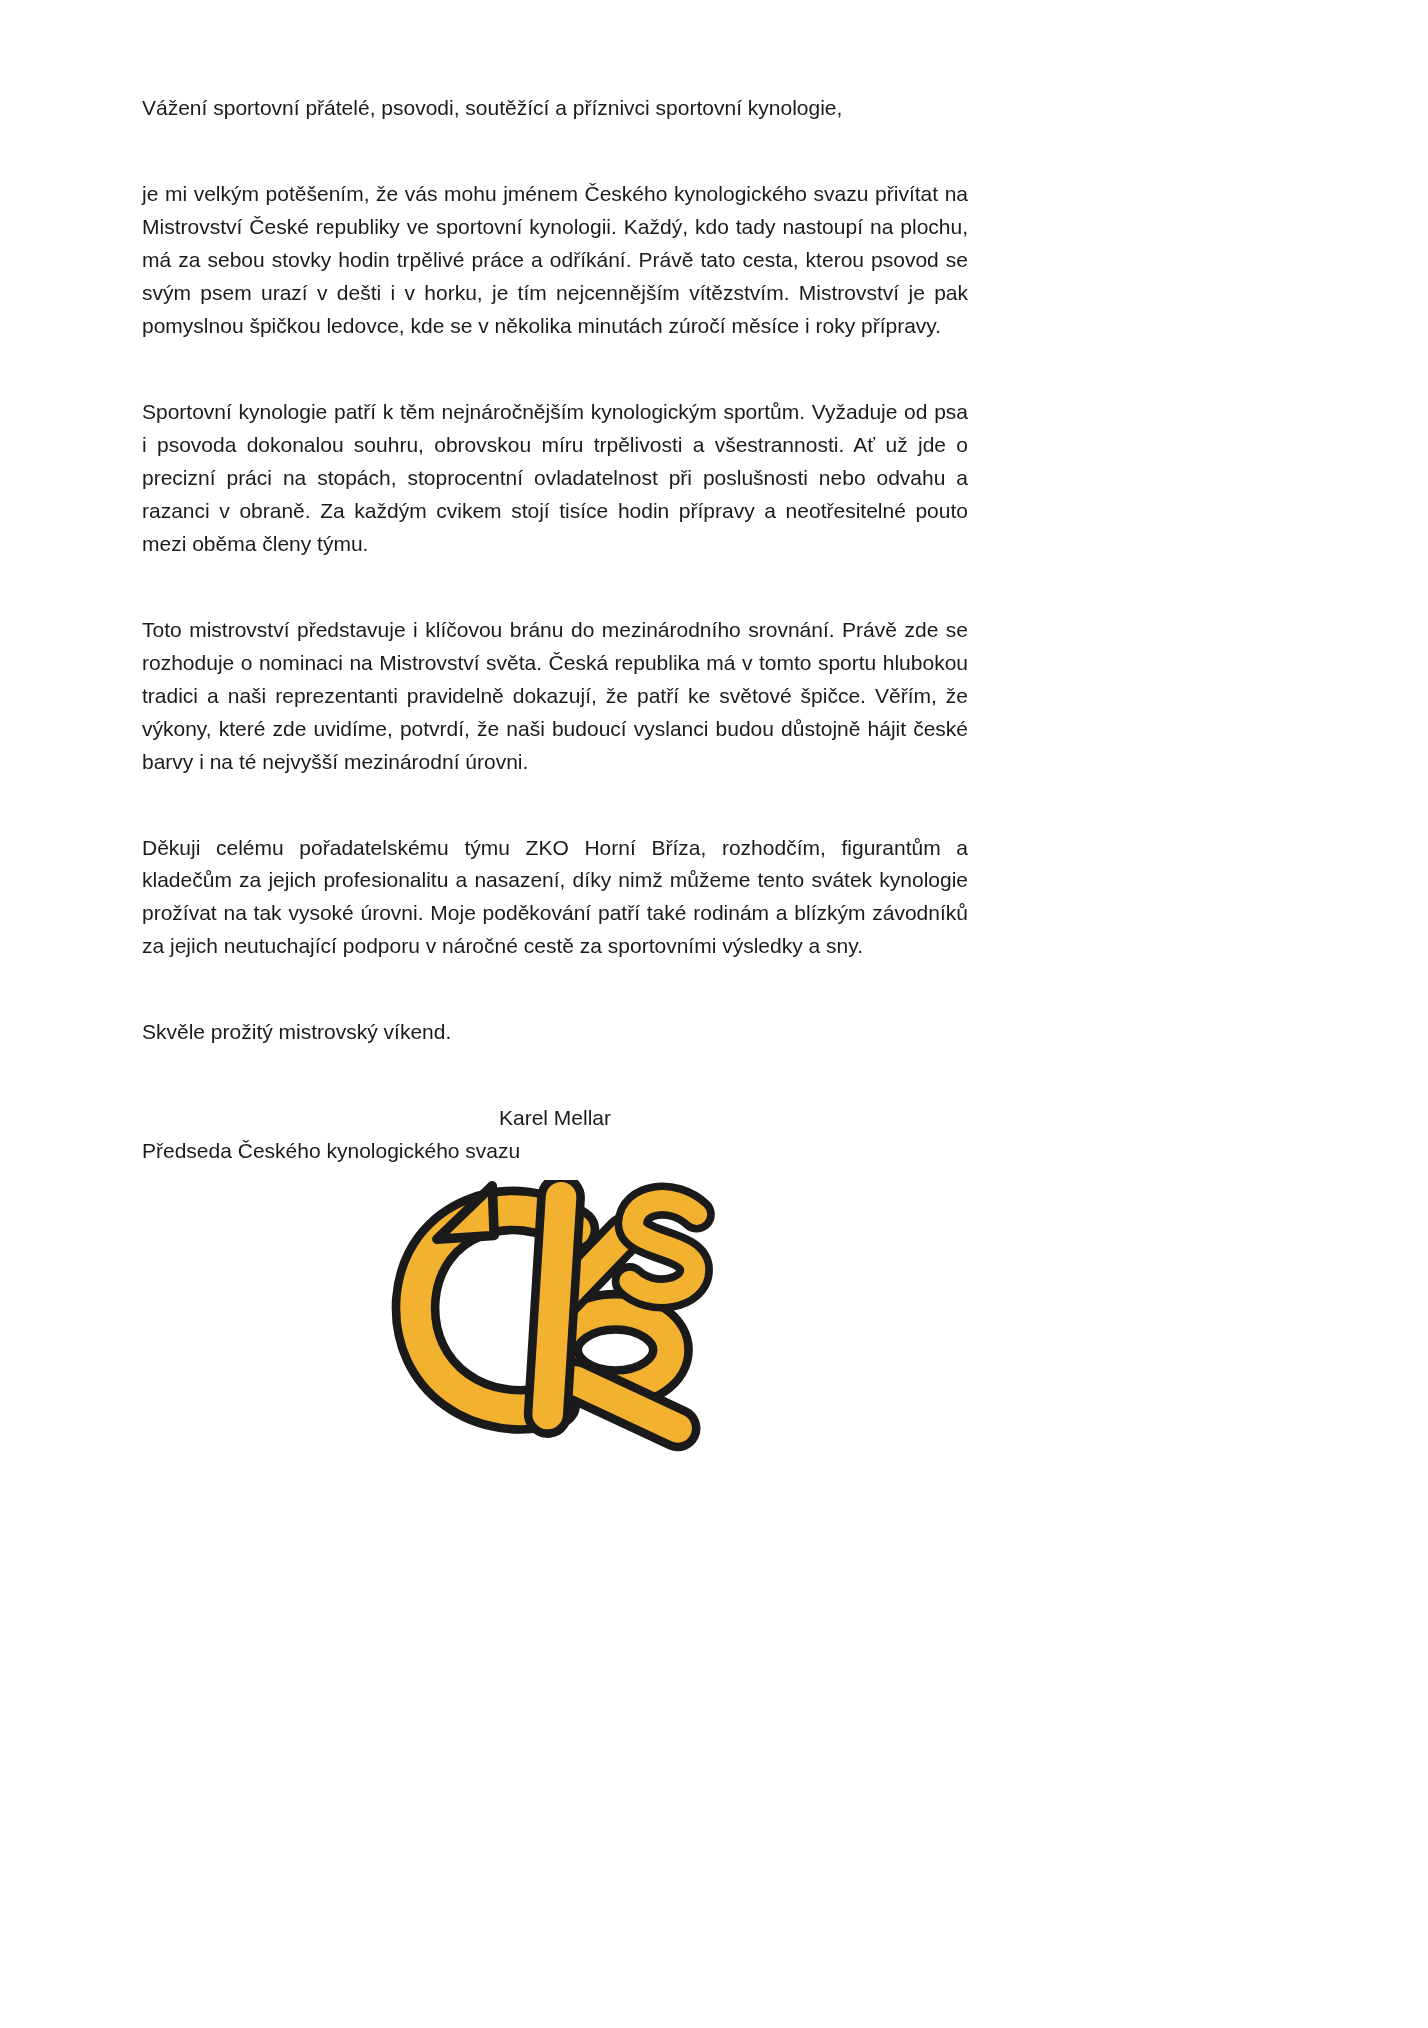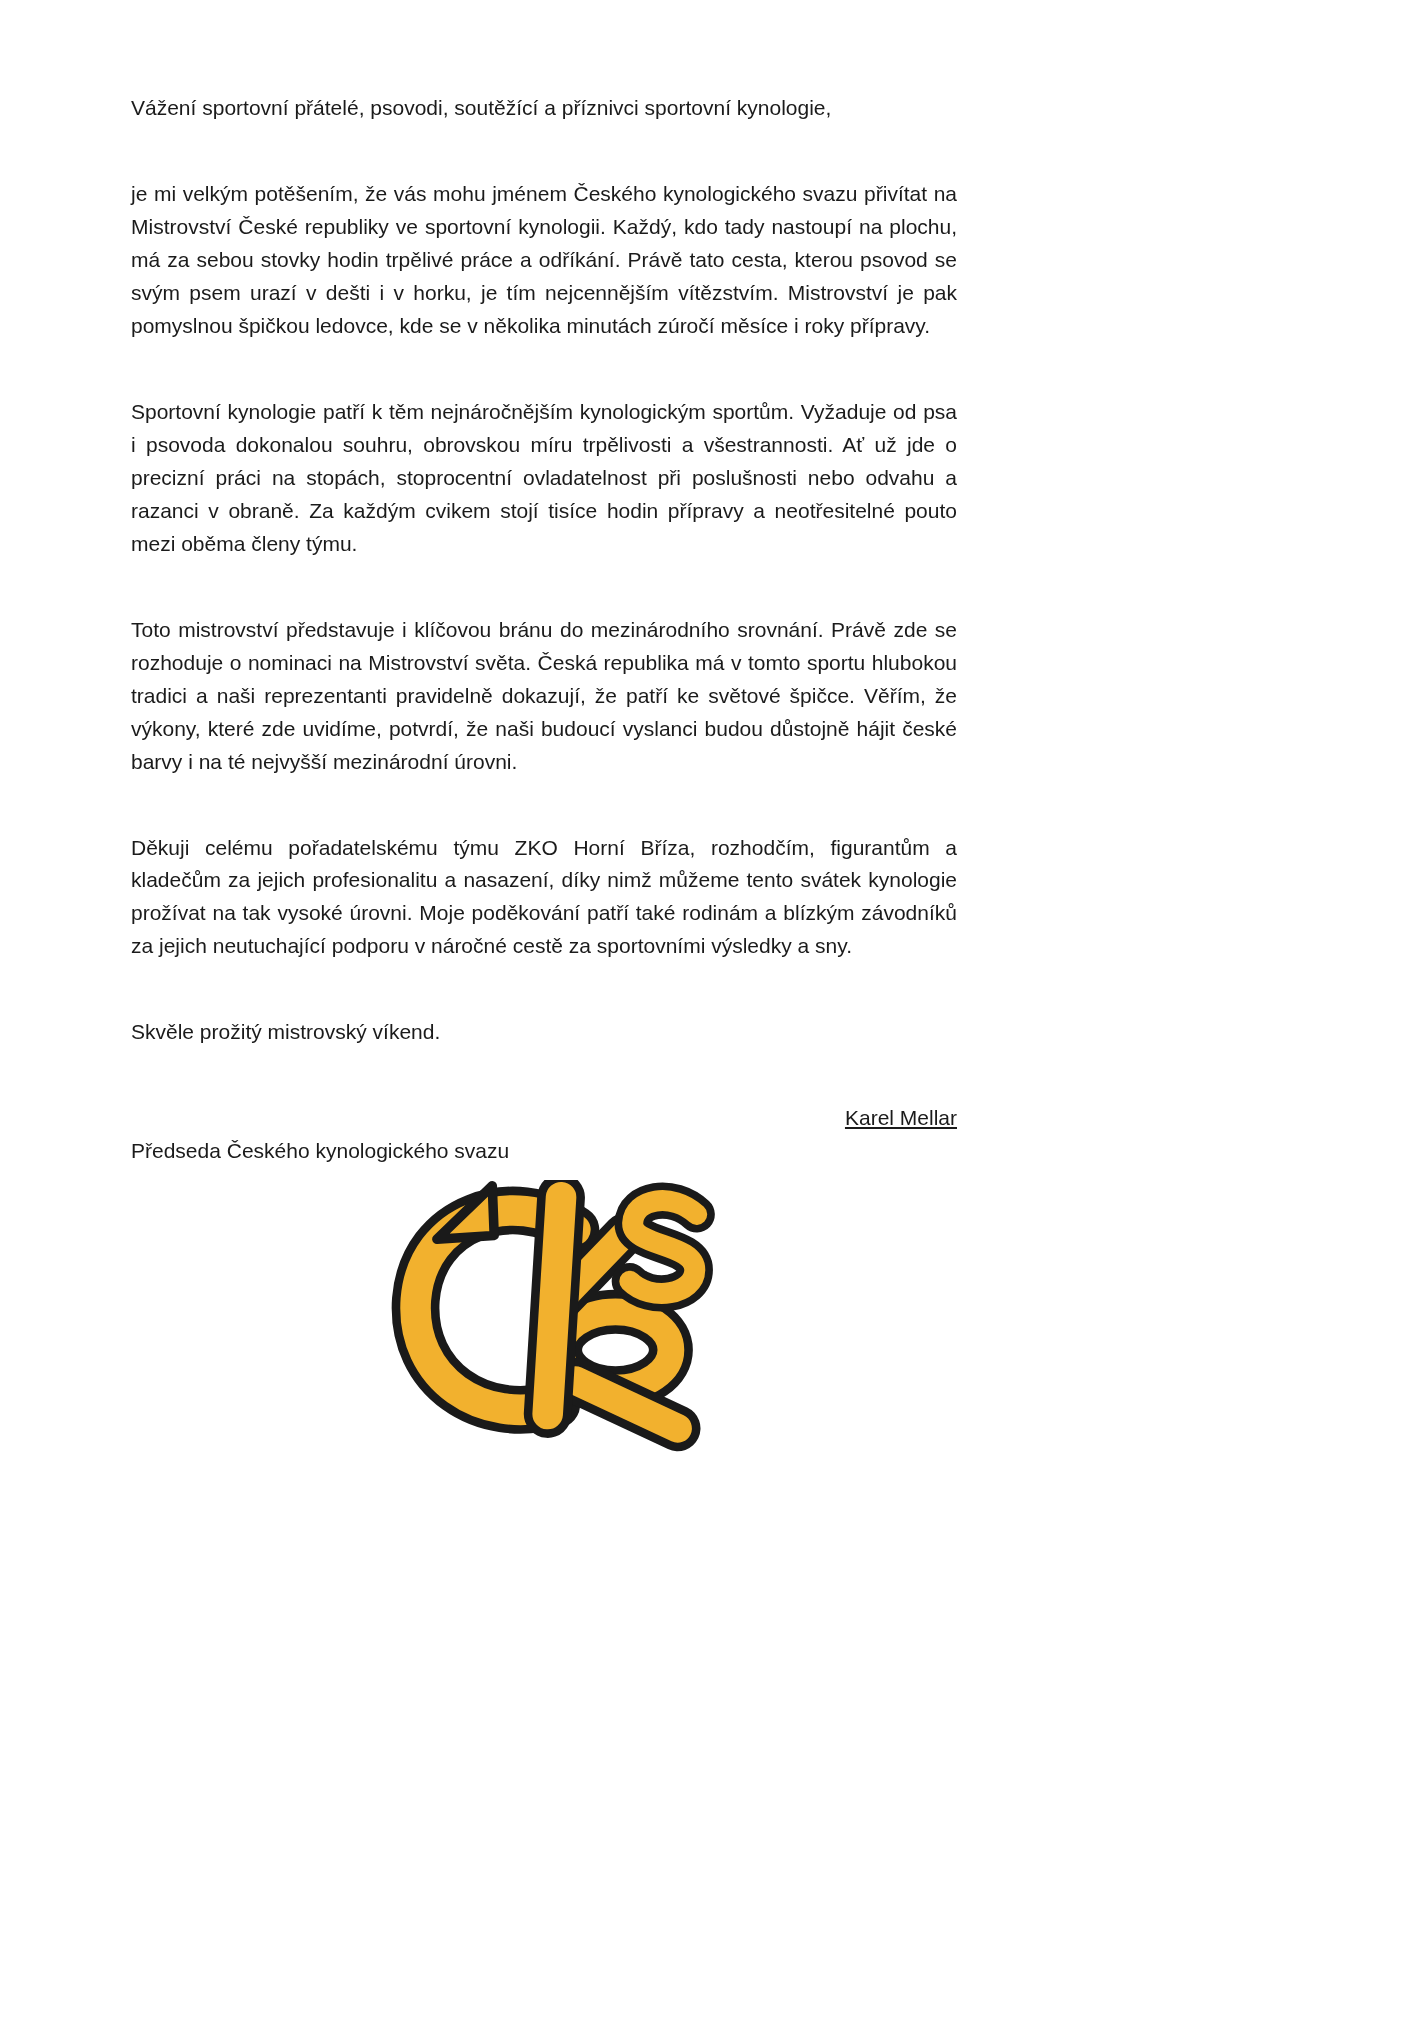--- a/index.html
+++ b/index.html
@@ -11,21 +11,21 @@
     position: relative;
     width: 1428px;
     height: 2028px;
     background: #ffffff;
     font-family: "Liberation Sans", sans-serif;
     color: #1b1b1b;
     overflow: hidden;
   }
   .content {
     position: absolute;
-    left: 131px;
+    left: 142px;
     top: 92px;
     width: 840px;
     font-size: 21px;
     line-height: 1.57;
     text-align: justify;
   }
   .salutation {
     margin: 0;
     text-align: left;
   }
@@ -33,22 +33,21 @@
     margin: 53px 14px 0 0;
   }
   .para.joined {
     margin-top: 0;
   }
   .sig-title {
     margin: 0;
     text-align: left;
   }
   .para.sig {
-    text-align: right;
-    text-decoration: underline;
+    text-align: center;
   }
   .para.closing {
     text-align: left;
   }
   .logo-wrap {
     position: absolute;
     left: 131px;
     top: 1180px;
     width: 840px;
     display: flex;

